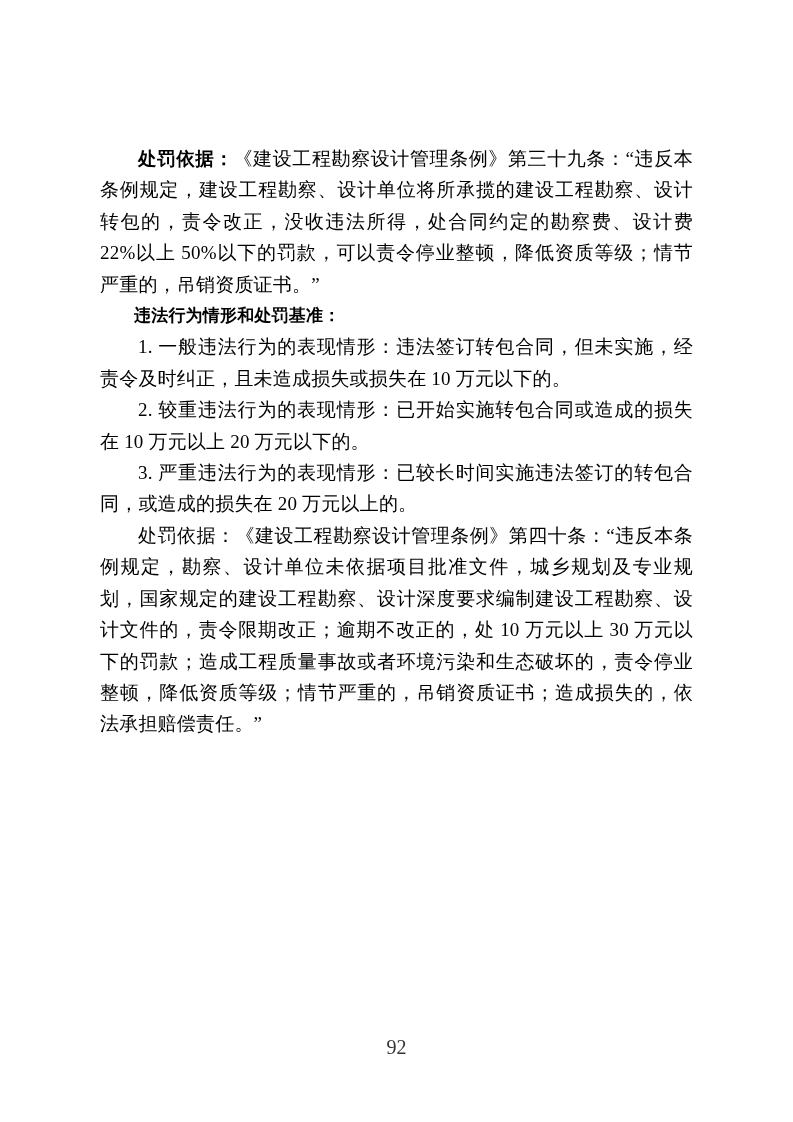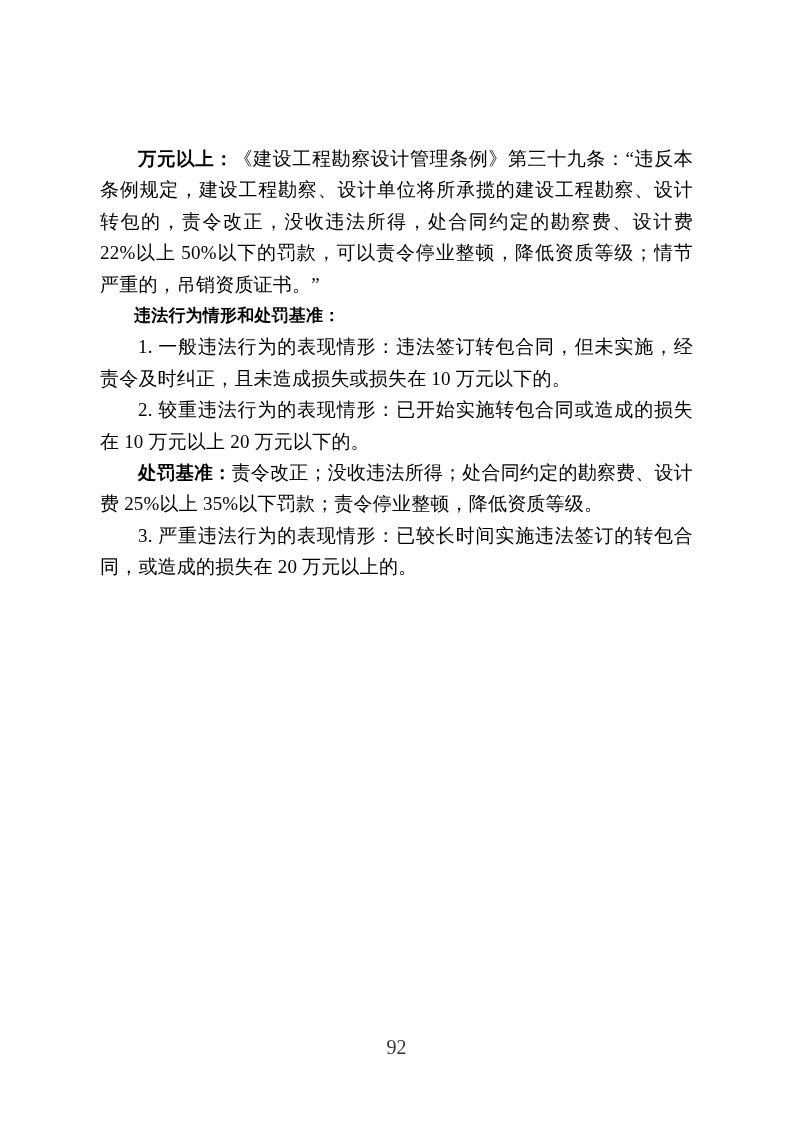--- a/index.html
+++ b/index.html
@@ -55,30 +55,30 @@
     font-size: 20px;
     color: #333333;
     font-family: "Liberation Serif", "DejaVu Serif", serif;
   }
 </style>
 </head>
 <body>
 
 <div class="page">
   <div class="content" id="doc-body">
-  <p><span class="lead">万元以上：</span><span class="body">《建设工程勘察设计管理条例》第三十九条：“违反本条例规定，建设工程勘察、设计单位将所承揽的建设工程勘察、设计转包的，责令改正，没收违法所得，处合同约定的勘察费、设计费 22%以上 50%以下的罚款，可以责令停业整顿，降低资质等级；情节严重的，吊销资质证书。”</span></p>
+  <p><span class="lead">处罚依据：</span><span class="body">《建设工程勘察设计管理条例》第三十九条：“违反本条例规定，建设工程勘察、设计单位将所承揽的建设工程勘察、设计转包的，责令改正，没收违法所得，处合同约定的勘察费、设计费 22%以上 50%以下的罚款，可以责令停业整顿，降低资质等级；情节严重的，吊销资质证书。”</span></p>
 
   <p class="bold"><span class="body">违法行为情形和处罚基准：</span></p>
 
   <p><span class="body">1. 一般违法行为的表现情形：违法签订转包合同，但未实施，经责令及时纠正，且未造成损失或损失在 10 万元以下的。</span></p>
 
 
   <p><span class="body">2. 较重违法行为的表现情形：已开始实施转包合同或造成的损失在 10 万元以上 20 万元以下的。</span></p>
 
-  <p><span class="lead">处罚基准：</span><span class="body">责令改正；没收违法所得；处合同约定的勘察费、设计费 25%以上 35%以下罚款；责令停业整顿，降低资质等级。</span></p>
 
   <p><span class="body">3. 严重违法行为的表现情形：已较长时间实施违法签订的转包合同，或造成的损失在 20 万元以上的。</span></p>
 
 
 
+  <p><span class="body">处罚依据：《建设工程勘察设计管理条例》第四十条：“违反本条例规定，勘察、设计单位未依据项目批准文件，城乡规划及专业规划，国家规定的建设工程勘察、设计深度要求编制建设工程勘察、设计文件的，责令限期改正；逾期不改正的，处 10 万元以上 30 万元以下的罚款；造成工程质量事故或者环境污染和生态破坏的，责令停业整顿，降低资质等级；情节严重的，吊销资质证书；造成损失的，依法承担赔偿责任。”</span></p>
 </div>
   <div class="footer">92</div>
 </div>
 
 </body></html>

